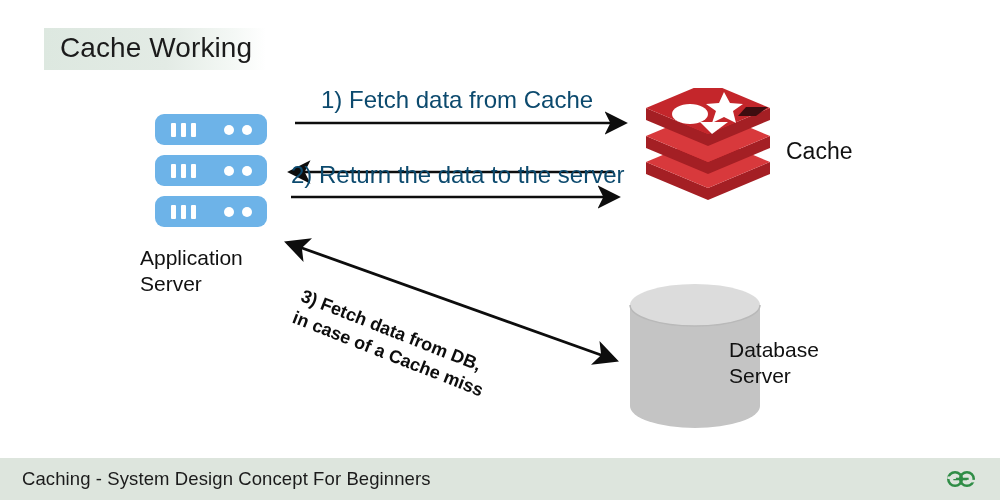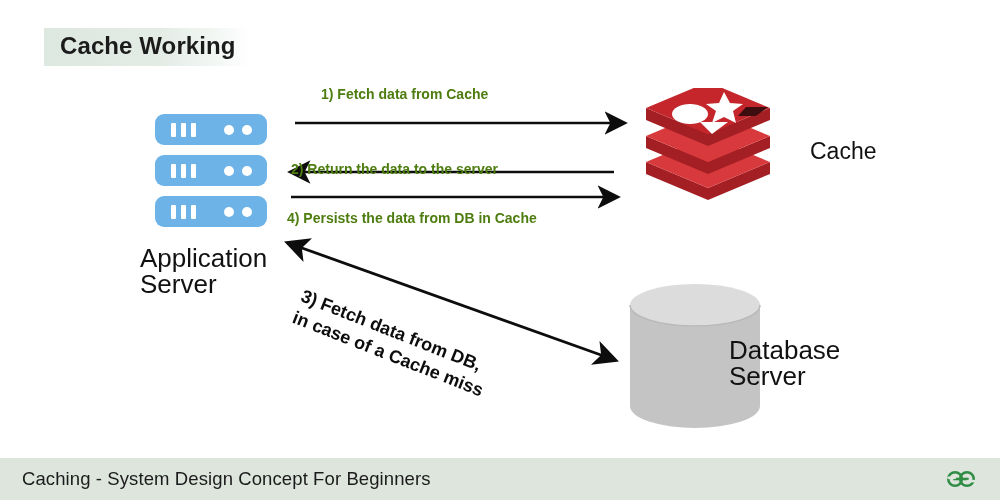--- a/index.html
+++ b/index.html
@@ -25,22 +25,22 @@
 
   
   .title-wrap {
     position: absolute;
     left: 44px;
     top: 28px;
     padding: 4px 14px 6px 16px;
     background: linear-gradient(to right, #dde8e0 0%, #e3ebe5 55%, #f4f8f5 85%, #ffffff 100%);
   }
   .title-text {
-    font-size: 24px;
-    font-weight: 700;
+    font-size: 28px;
+    font-weight: 400;
     letter-spacing: 0.1px;
     color: #1b1b1b;
     white-space: nowrap;
   }
 
   
   .app-server {
     position: absolute;
     left: 155px;
     top: 114px;
@@ -82,57 +82,56 @@
   .srv-leds i {
     display: block;
     width: 10px;
     height: 10px;
     background: #ffffff;
     border-radius: 50%;
   }
 
   .label {
     position: absolute;
-    font-size: 26px;
+    font-size: 21px;
     line-height: 26px;
     font-weight: 400;
     color: #111111;
     white-space: pre-line;
   }
   .label-app-server {
     left: 140px;
     top: 245px;
     text-align: left;
   }
   .label-cache {
     left: 786px;
     top: 138px;
     font-size: 23px;
-    margin-left: 24px;
   }
   .label-db-server {
     left: 729px;
     top: 337px;
   }
 
   
   #arrow-layer {
     position: absolute;
     left: 0;
     top: 0;
     width: 1000px;
     height: 500px;
     pointer-events: none;
   }
 
   .arrow-caption {
     position: absolute;
-    font-size: 14px;
-    font-weight: 700;
-    color: #4d7c0f;
+    font-size: 24px;
+    font-weight: 400;
+    color: #0c4a6e;
     white-space: nowrap;
   }
   .cap1 { left: 321px; top: 86px; }
   .cap2 { left: 291px; top: 137px; margin-top: 24px; }
   .cap4 { left: 287px; top: 210px; }
 
   .cap3 {
     position: absolute;
     left: 306px;
     top: 285px;
@@ -277,21 +276,20 @@
 
     <line x1="614" y1="172" x2="291" y2="172" stroke="#0d0d0d" stroke-width="2.6" marker-end="url(#ah)"></line>
 
     <line x1="291" y1="197" x2="617" y2="197" stroke="#0d0d0d" stroke-width="2.6" marker-end="url(#ah)"></line>
 
     <line x1="288" y1="243" x2="615" y2="360" stroke="#0d0d0d" stroke-width="2.8" marker-start="url(#ah)" marker-end="url(#ah)"></line>
   </svg>
 
   <div class="arrow-caption cap1">1) Fetch data from Cache</div>
   <div class="arrow-caption cap2">2) Return the data to the server</div>
-  <div class="arrow-caption cap4">4) Persists the data from DB in Cache</div>
 
   <div class="cap3">
     <div>3) Fetch data from DB,</div>
     <div>in case of a Cache miss</div>
   </div>
 
   <div class="footer">
     <span class="footer-text">Caching - System Design Concept For Beginners</span>
     <svg class="footer-logo" viewBox="0 0 40 30" aria-hidden="true">
       <g fill="none" stroke="#2f8d46" stroke-width="3">

